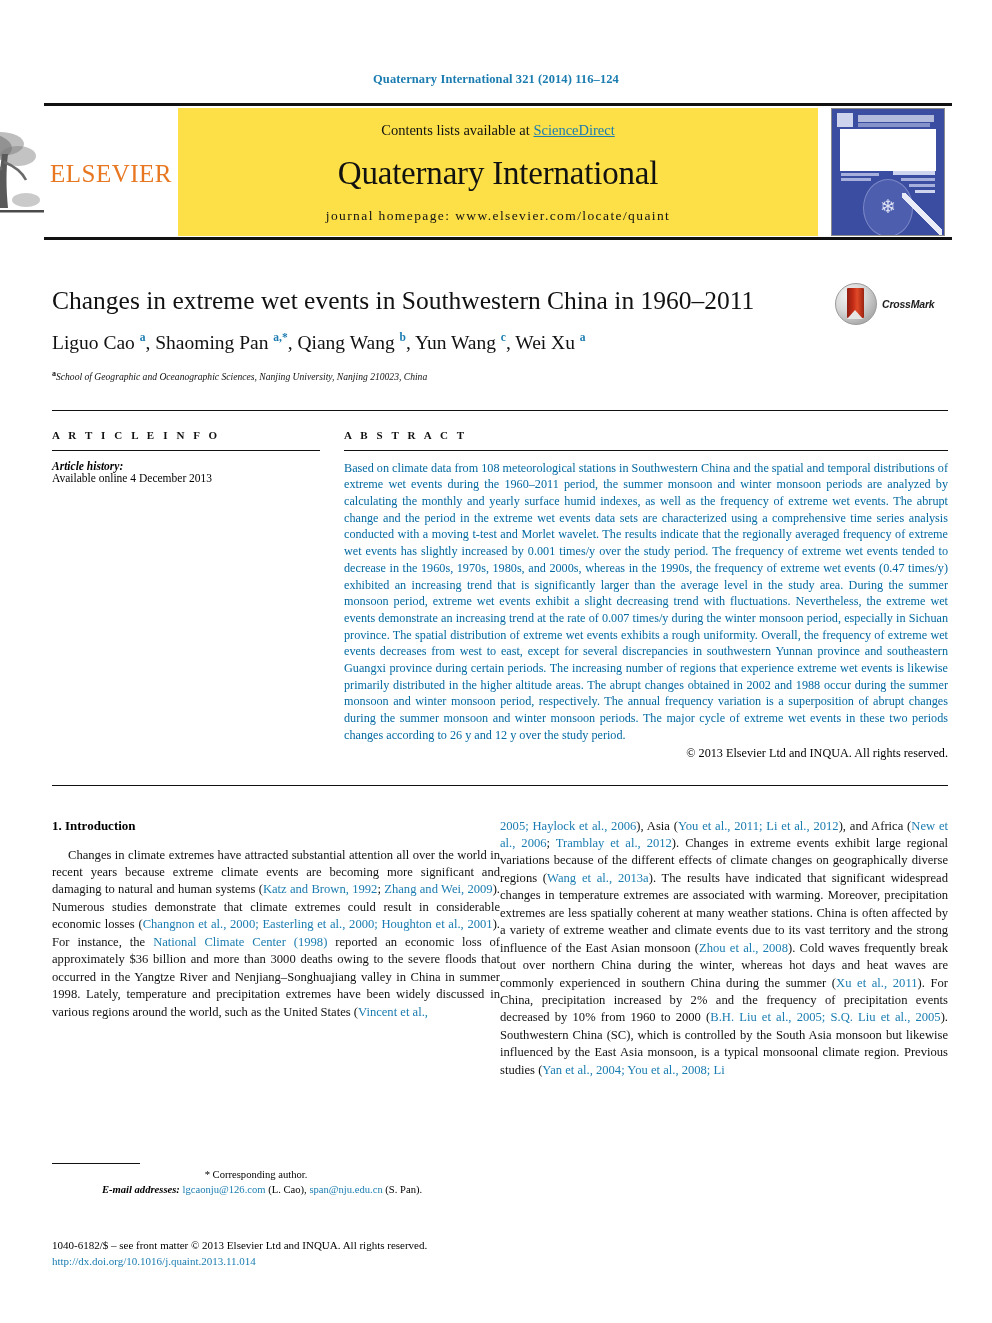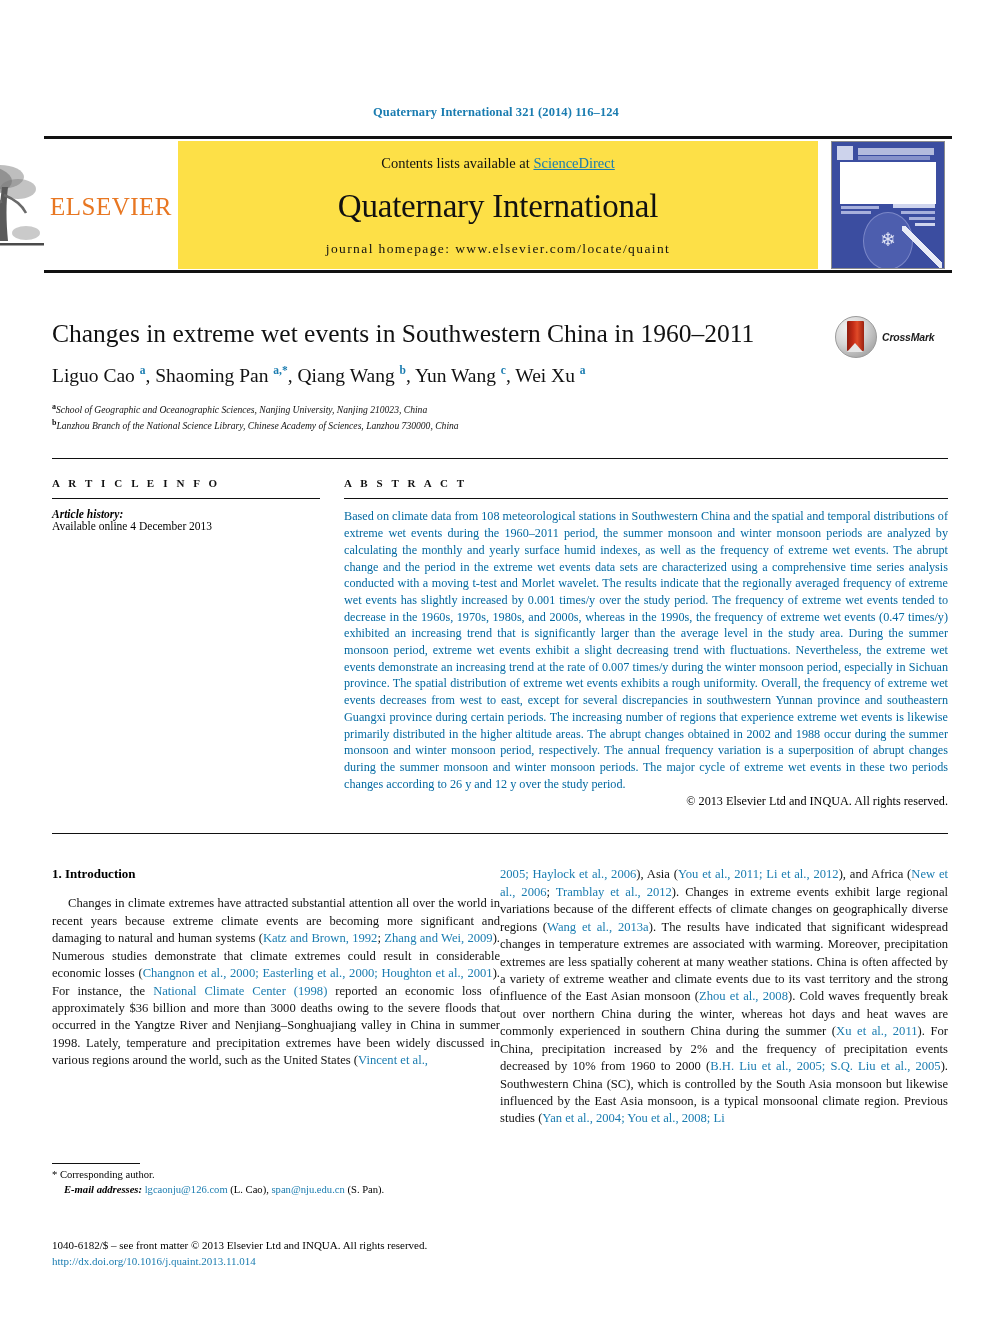--- a/index.html
+++ b/index.html
@@ -12,21 +12,21 @@
   }
   .page{position:relative;width:992px;height:1323px;overflow:hidden;}
 
   
   .runhead{
     text-align:center;
     font-family:"Liberation Serif", serif;
     font-size:12.5px;
     font-weight:bold;
     color:#1a7cb0;
-    padding-top:105px;
+    padding-top:72px;
     letter-spacing:.1px;
   }
 
   
   .masthead{
     position:relative;
     margin:16px 40px 0 44px;
     border-top:3px solid #111;
     height:132px;
     display:flex;
@@ -191,21 +191,21 @@
     margin:0;
   }
   .para.noind{text-indent:0;}
   a.cit, .cit{color:#1a7cb0;text-decoration:none;}
 
   
   .footnote{
     position:absolute;left:52px;top:1163px;width:408px;
   }
   .fn-rule{width:88px;border-top:1px solid #111;margin-bottom:4px;}
-  .fn-line{font-size:10.6px;line-height:1.4;}
+  .fn-line{font-size:10.6px;line-height:1.4;text-align:center;}
   .fn-line .ital{font-style:italic;font-weight:bold;}
   .footer{
     position:absolute;left:52px;top:1238px;width:420px;
   }
   .footer .l1{font-size:11px;line-height:1.45;}
   .footer .l2{font-size:11px;color:#1a7cb0;line-height:1.45;}
 </style>
 </head>
 <body>
 
@@ -272,21 +272,20 @@
         </div>
       <div class="cm-text">CrossMark</div>
     </div>
 
     <div class="art-title">Changes in extreme wet events in Southwestern China in 1960–2011</div>
 
     <div class="authors">Liguo Cao <sup>a</sup>, Shaoming Pan <sup>a,*</sup>, Qiang Wang <sup>b</sup>, Yun Wang <sup>c</sup>, Wei Xu <sup>a</sup></div>
 
     <div class="affils">
       <div><sup>a</sup><span>School of Geographic and Oceanographic Sciences, Nanjing University, Nanjing 210023, China</span></div>
-      <div><sup>b</sup><span>Lanzhou Branch of the National Science Library, Chinese Academy of Sciences, Lanzhou 730000, China</span></div>
     </div>
   </div>
 
   <div class="rule-top"></div>
   <div class="infoabs">
     <div class="col-info">
       <div class="sec-head">A R T I C L E  I N F O</div>
       <div class="sec-rule"></div>
       <div class="hist-label">Article history:</div>
       <div class="hist-val">Available online 4 December 2013</div>

